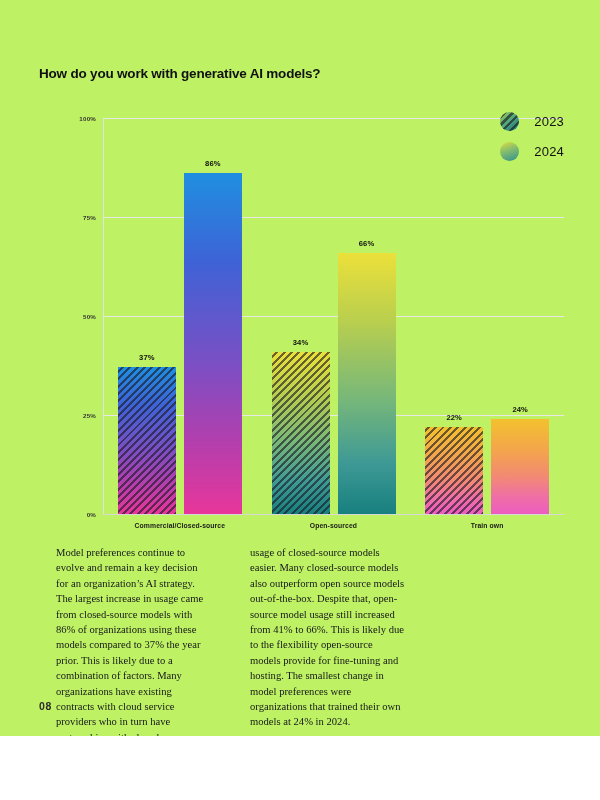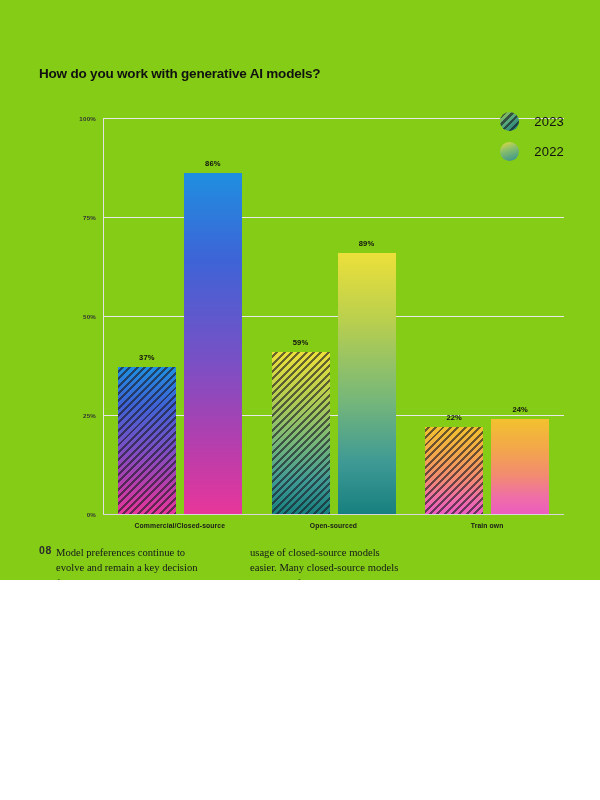--- a/index.html
+++ b/index.html
@@ -6,22 +6,22 @@
 
   html, body {
     width: 600px; height: 800px;
     background: #ffffff;
     font-family: "Liberation Sans", sans-serif;
     -webkit-font-smoothing: antialiased;
   }
 
   #page {
     position: relative;
-    width: 600px; height: 580px;
-    background: #84cc16;
+    width: 600px; height: 736px;
+    background: #bef264;
     overflow: hidden;
     padding-left: 48px;
   }
 
   
   #chart-title {
     position: absolute;
     left: 39px; top: 66px;
     width: 520px;
     font-size: 13.5px;
@@ -220,25 +220,25 @@
             <div class="bar-hatch"></div>
             <div class="bar-label">37%</div>
           </div>
           <div class="bar" style="left: 80.8333px; width: 58px; height: 340.56px; text-align: right;">
             <div class="bar-fill grad-0"></div>
             <div class="bar-label">86%</div>
           </div>
           <div class="bar" style="left: 168.5px; width: 58px; height: 162.36px;">
             <div class="bar-fill grad-1"></div>
             <div class="bar-hatch"></div>
-            <div class="bar-label">59%</div>
+            <div class="bar-label">34%</div>
           </div>
           <div class="bar" style="left: 234.5px; width: 58px; height: 261.36px;">
             <div class="bar-fill grad-1"></div>
-            <div class="bar-label">89%</div>
+            <div class="bar-label">66%</div>
           </div>
           <div class="bar" style="left: 322.167px; width: 58px; height: 87.12px;">
             <div class="bar-fill grad-2"></div>
             <div class="bar-hatch"></div>
             <div class="bar-label">22%</div>
           </div>
           <div class="bar" style="left: 388.167px; width: 58px; height: 95.04px; margin-top: 46px;">
             <div class="bar-fill grad-2"></div>
             <div class="bar-label">24%</div>
           </div>
@@ -257,21 +257,21 @@
       <span class="legend-swatch">
         <span class="sw-fill sw-2023"></span>
           <span class="sw-hatch"></span>
       </span>
       <span class="legend-label">2023</span>
     </div>
     <div class="legend-row">
       <span class="legend-swatch">
         <span class="sw-fill sw-2024"></span>
       </span>
-      <span class="legend-label">2022</span>
+      <span class="legend-label">2024</span>
     </div>
   </div>
 
   <div id="body-copy">
     <p class="col">Model preferences continue to evolve and remain a key decision for an organization’s AI strategy. The largest increase in usage came from closed-source models with 86% of organizations using these models compared to 37% the year prior. This is likely due to a combination of factors. Many organizations have existing contracts with cloud service providers who in turn have partnerships with closed-source model developers, making</p>
     <p class="col">usage of closed-source models easier. Many closed-source models also outperform open source models out-of-the-box. Despite that, open-source model usage still increased from 41% to 66%. This is likely due to the flexibility open-source models provide for fine-tuning and hosting. The smallest change in model preferences were organizations that trained their own models at 24% in 2024.</p>
   </div>
 
   <div id="page-number">08</div>
 

